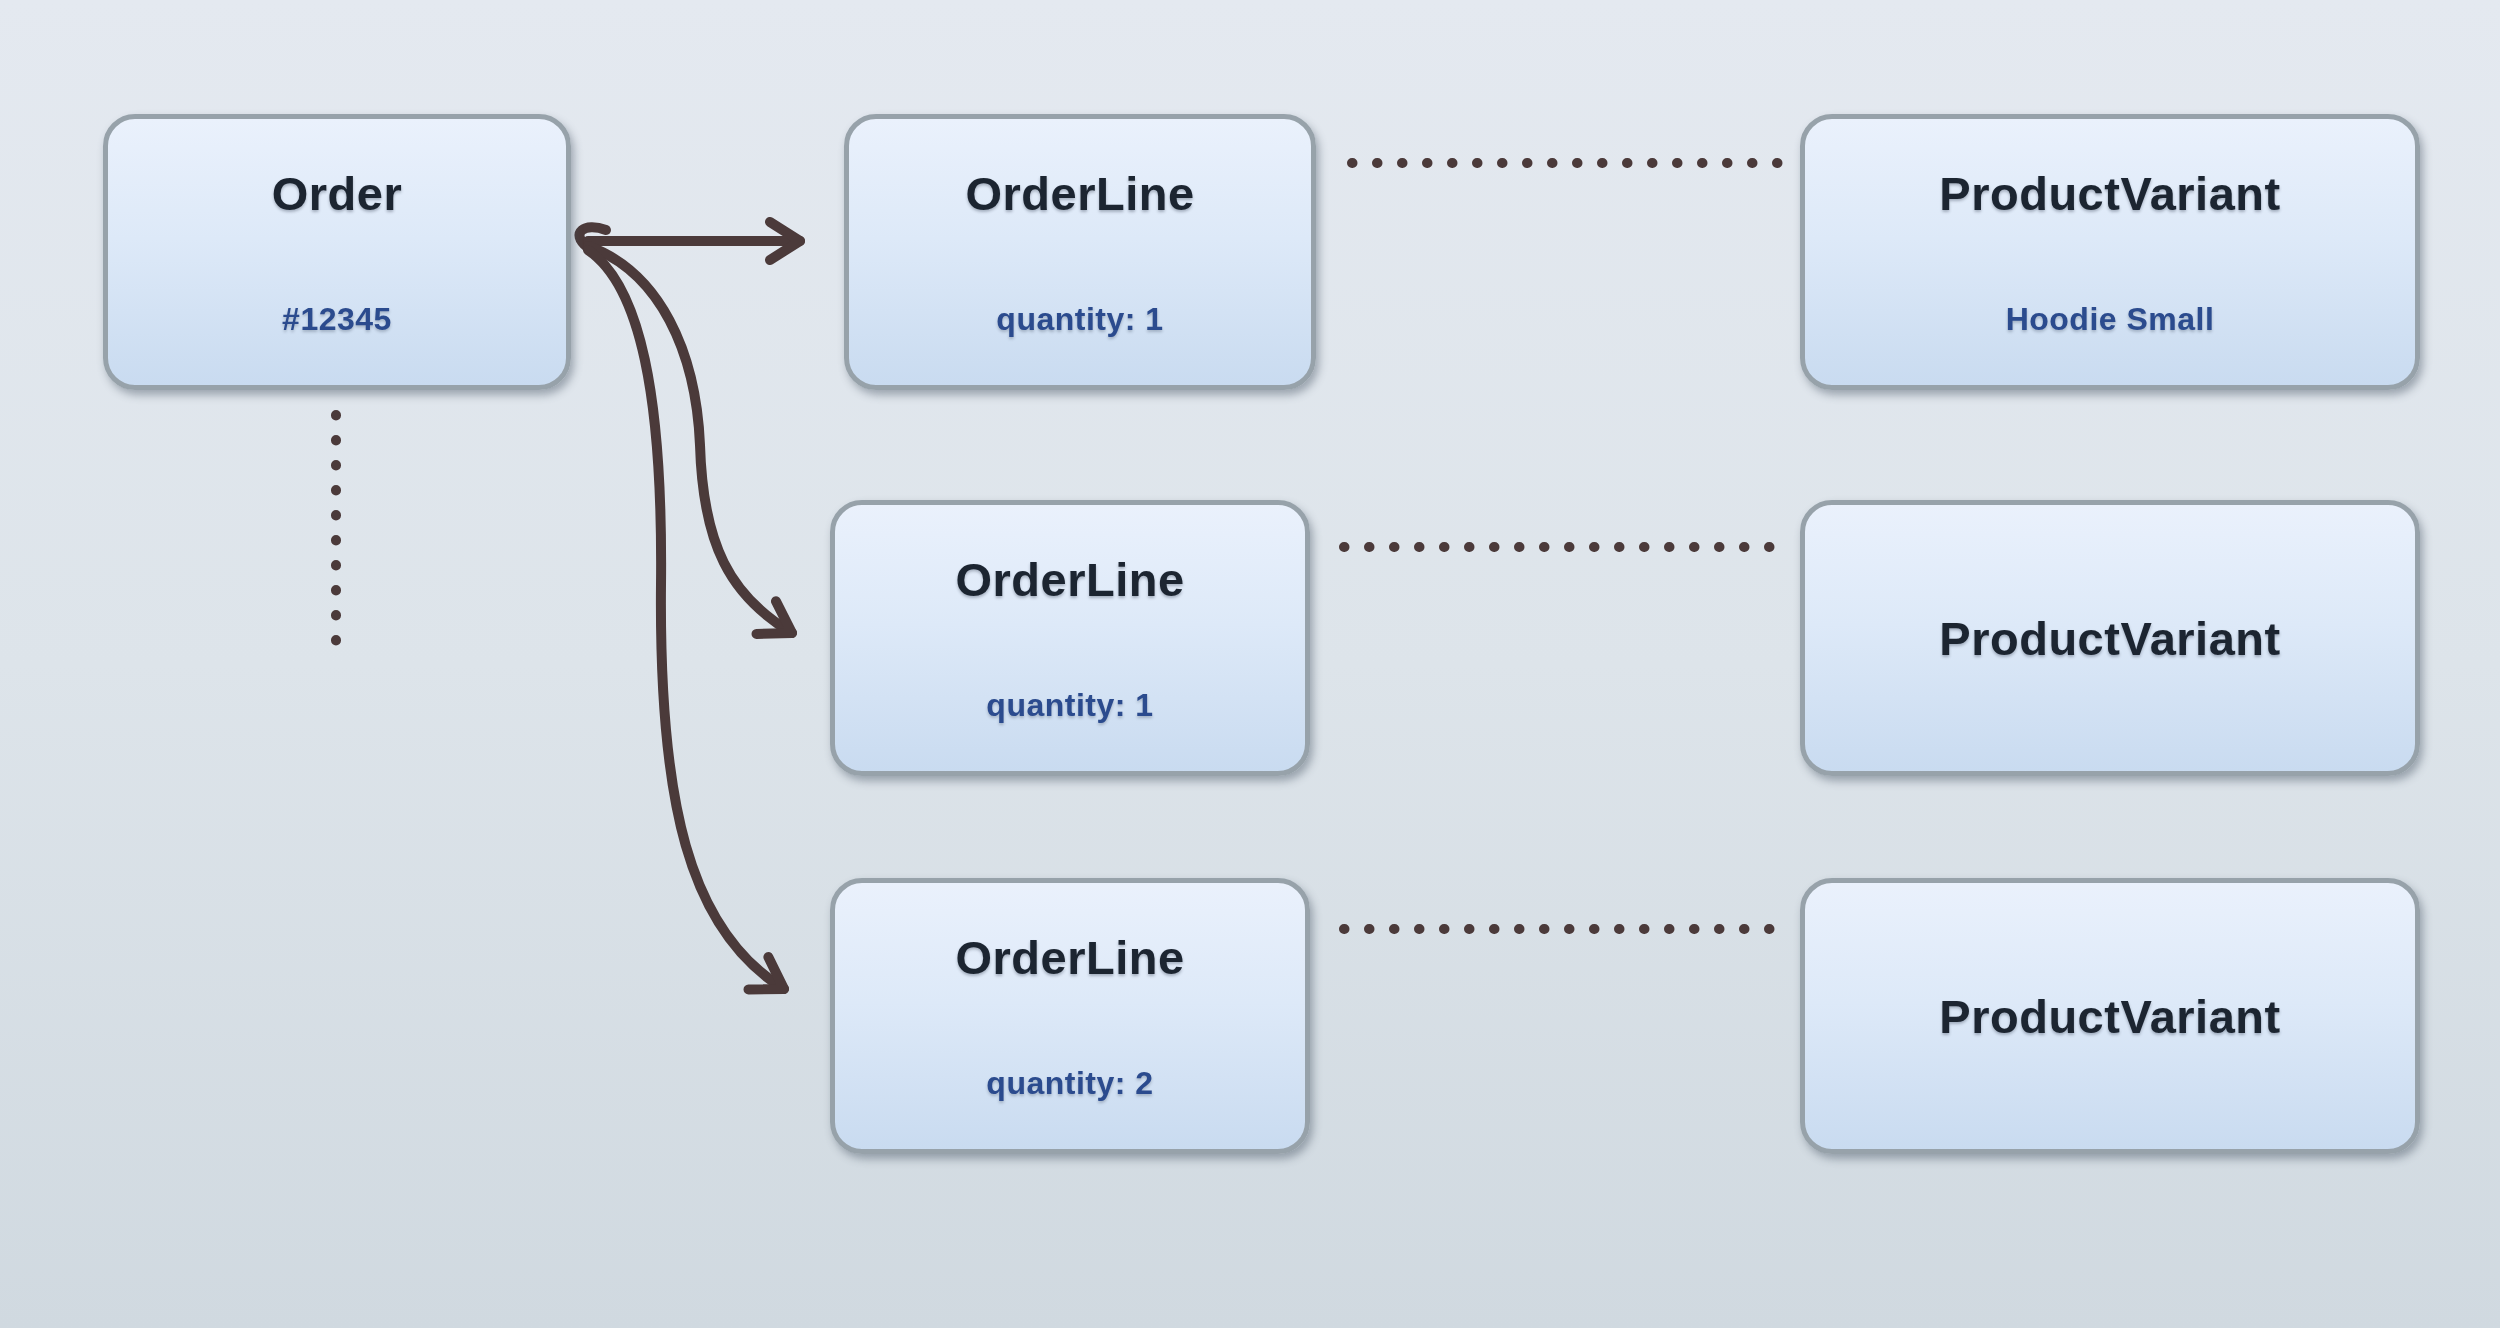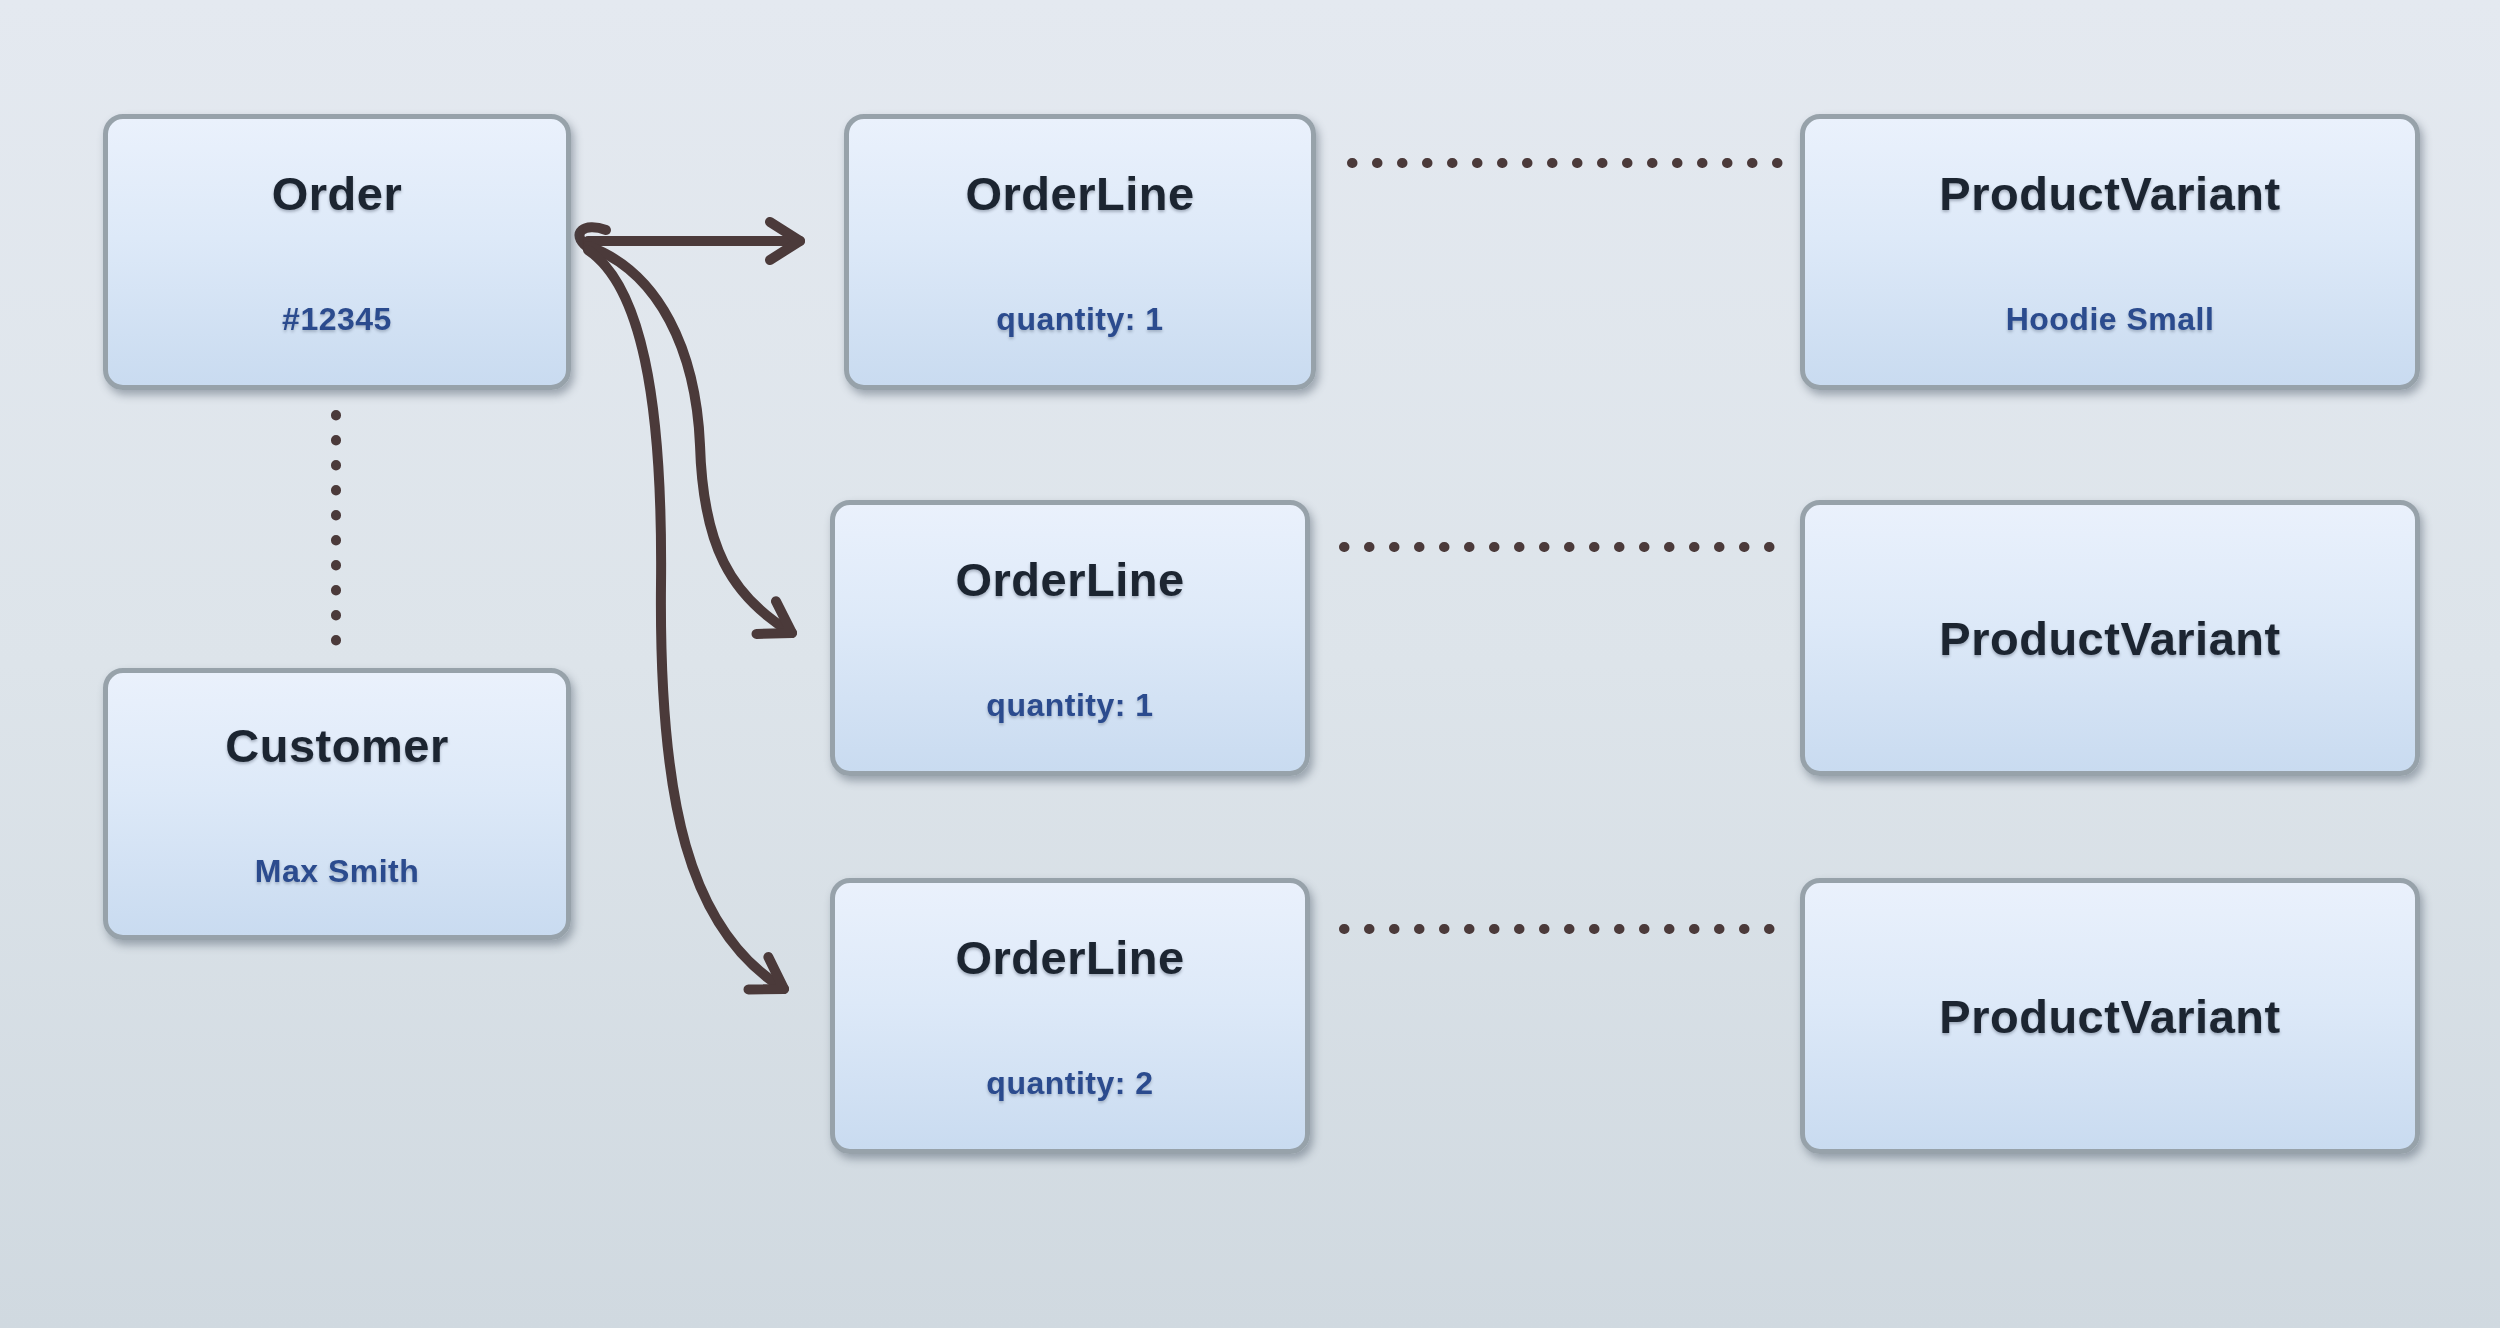--- a/index.html
+++ b/index.html
@@ -19,21 +19,21 @@
     width:2500px;height:1328px;overflow:hidden;
     background:linear-gradient(180deg,var(--background-top) 0%,var(--background-mid) 50%,var(--background-bottom) 100%);
     font-family:"Liberation Sans",sans-serif;
   }
   .stage{position:relative;width:2500px;height:1328px;}
   svg.connectors{position:absolute;left:0;top:0;width:2500px;height:1328px;pointer-events:none;}
   .connector{stroke:var(--connector);fill:none;}
   .node{
     position:absolute;box-sizing:border-box;
     border:5px solid var(--node-border);
-    border-radius:20px;
+    border-radius:32px;
     background:linear-gradient(180deg,var(--node-fill-top) 0%,var(--node-fill-mid) 45%,var(--node-fill-bottom) 100%);
     box-shadow:3px 5px 9px rgba(70,85,100,0.45);
     display:flex;flex-direction:column;align-items:center;justify-content:center;
     gap:86px;
   }
   .node-title{
     font-size:47px;font-weight:bold;line-height:1;letter-spacing:.5px;
     color:var(--title-text);
     text-shadow:0 2px 3px rgba(25,35,55,0.30);
     white-space:nowrap;
@@ -68,24 +68,20 @@
     <path class="connector" d="M 1352 163 H 1790" stroke-width="10" stroke-linecap="round" stroke-dasharray="0.5 24.5"></path>
     <path class="connector" d="M 1344 547 H 1776" stroke-width="10" stroke-linecap="round" stroke-dasharray="0.5 24.5"></path>
     <path class="connector" d="M 1344 929 H 1776" stroke-width="10" stroke-linecap="round" stroke-dasharray="0.5 24.5"></path>
   </svg>
 
   <div class="node" style="left:103px;top:114px;width:468px;height:276px">
     <div class="node-title">Order</div>
     <div class="node-value">#12345</div>
   </div>
 
-  <div class="node" style="left:103px;top:668px;width:468px;height:272px">
-    <div class="node-title">Customer</div>
-    <div class="node-value">Max Smith</div>
-  </div>
 
   <div class="node" style="left:844px;top:114px;width:472px;height:276px">
     <div class="node-title">OrderLine</div>
     <div class="node-value">quantity: 1</div>
   </div>
   <div class="node" style="left:830px;top:500px;width:480px;height:276px">
     <div class="node-title">OrderLine</div>
     <div class="node-value">quantity: 1</div>
   </div>
   <div class="node" style="left:830px;top:878px;width:480px;height:276px">

